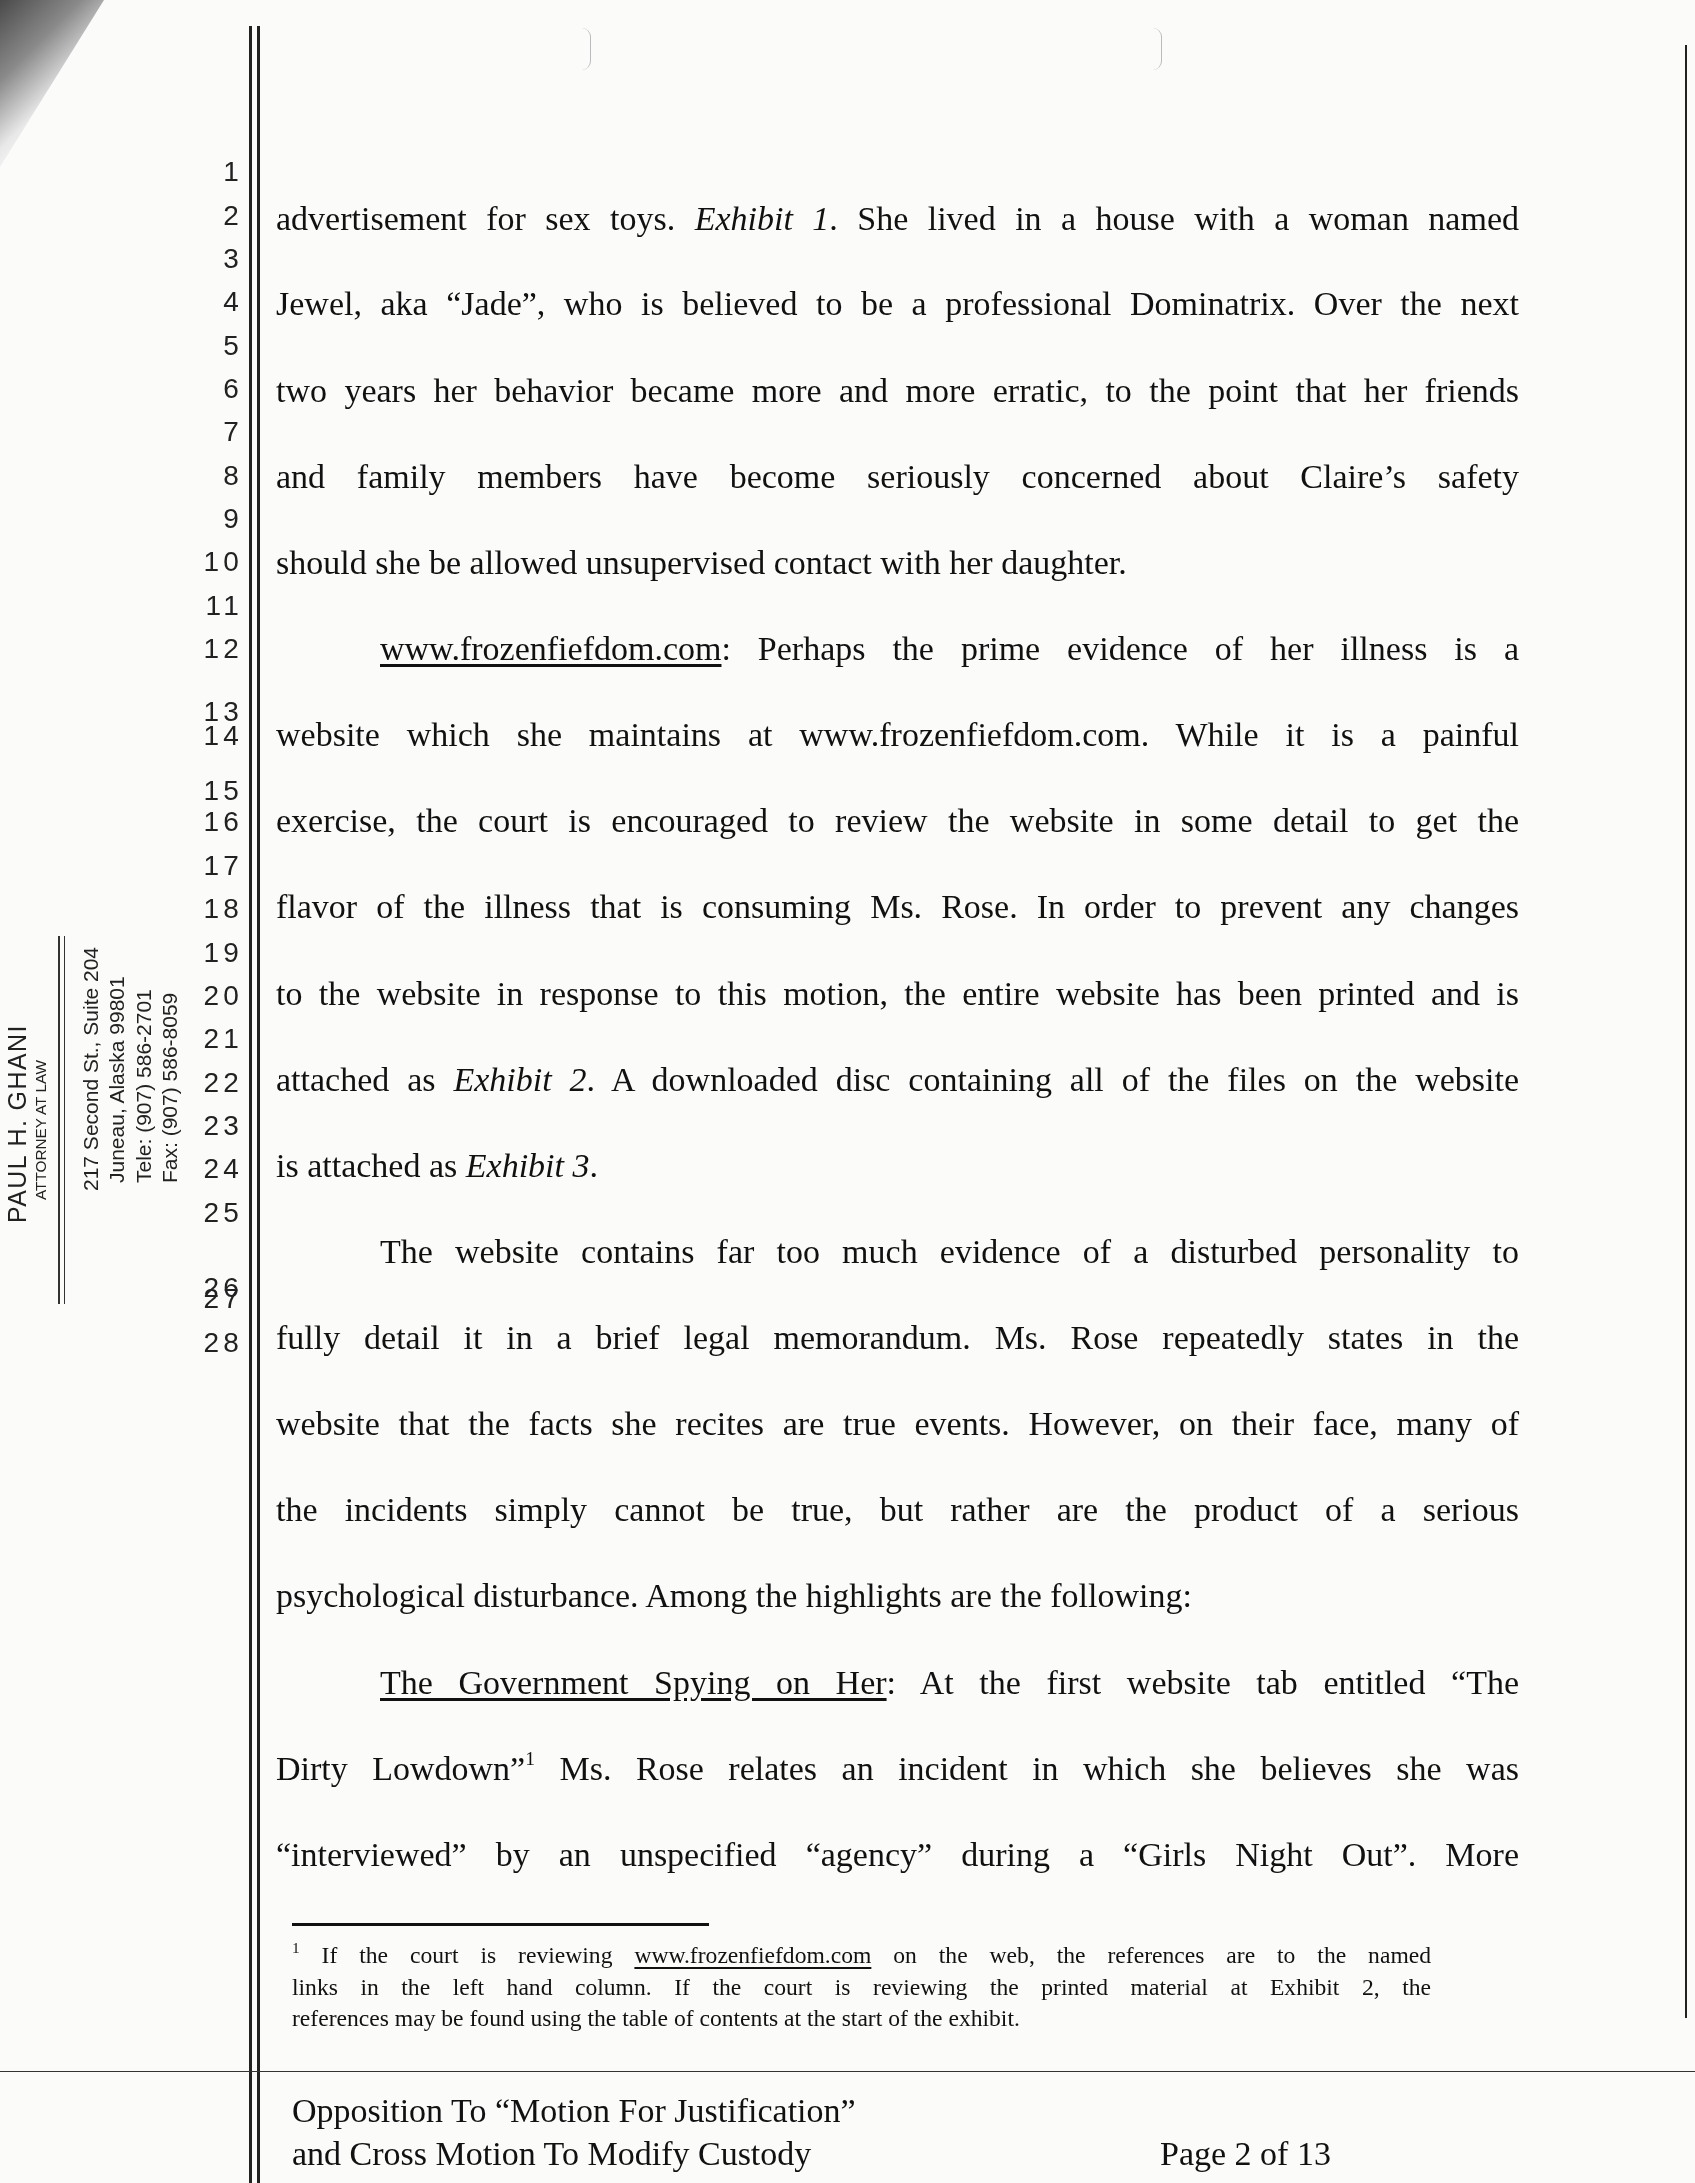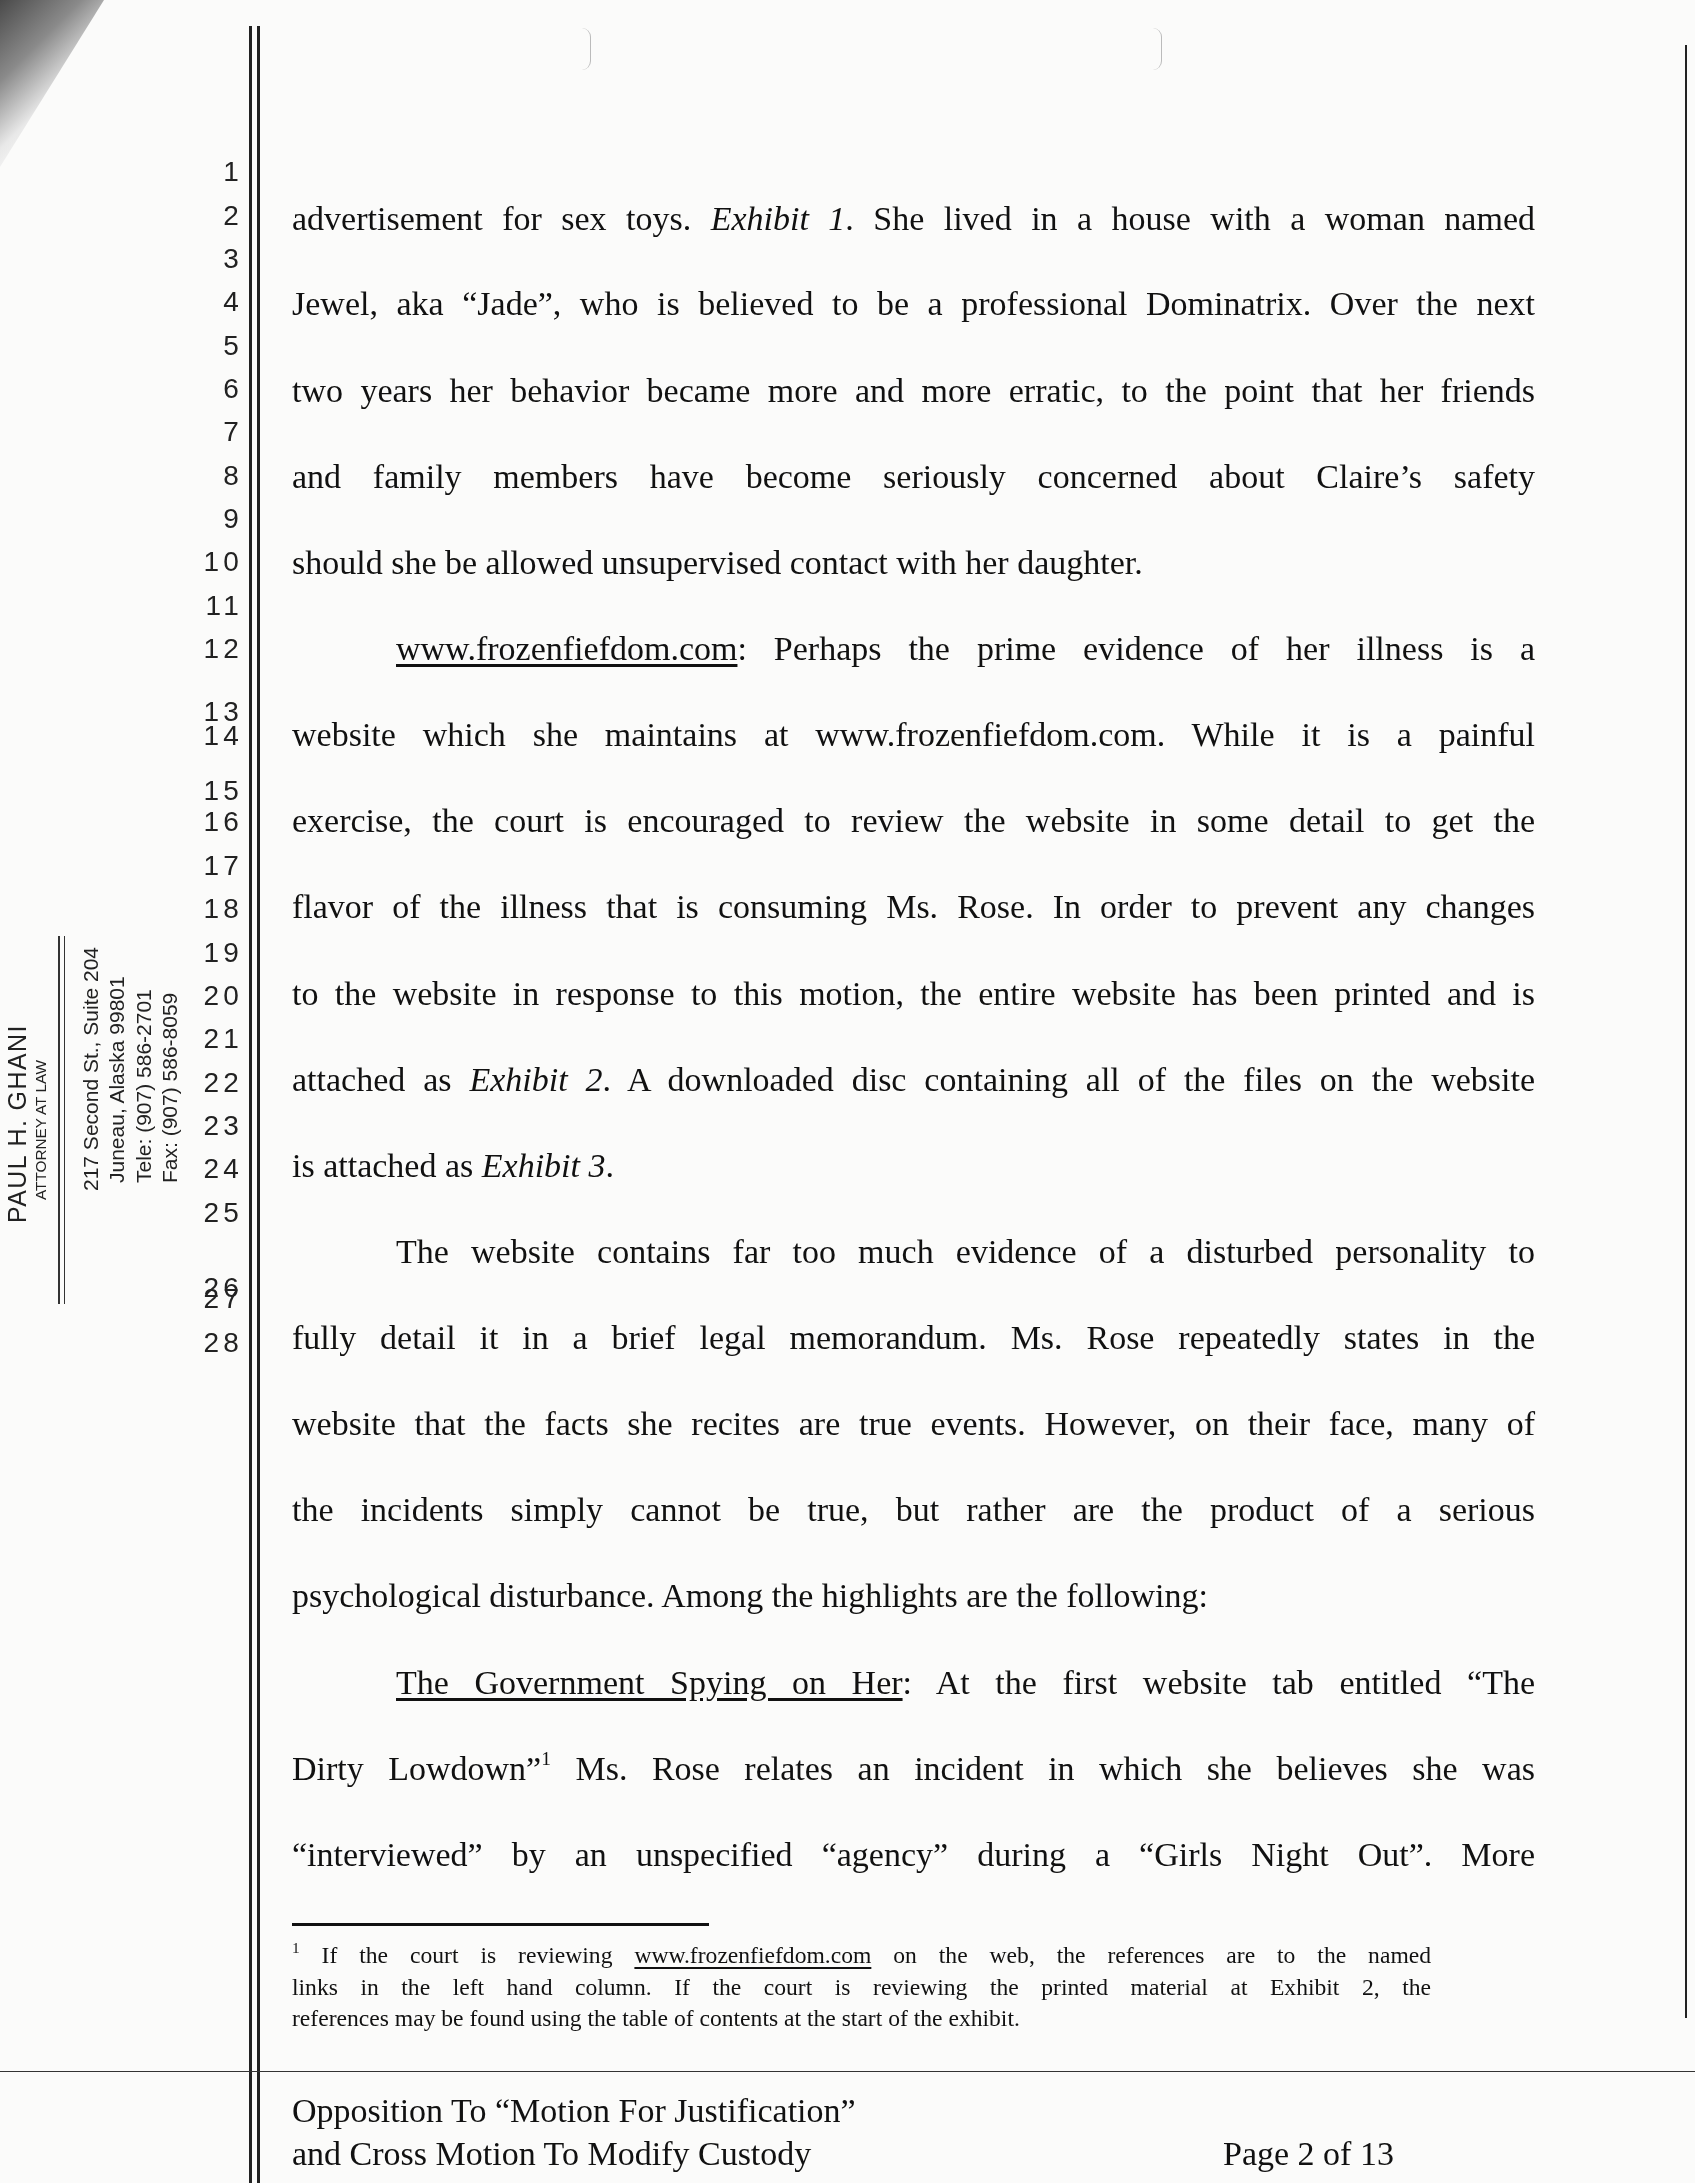--- a/index.html
+++ b/index.html
@@ -17,38 +17,38 @@
     .fold-mark { position:absolute; top:28px; width:8.3px; height:42px; border-right:1.4px solid #bbb; border-radius:0 42px 42px 0; }
     .margin-line { position:absolute; background:#222; width:2.8px; }
     .right-line { position:absolute; background:#222; width:2.1px; left:1685px; top:45px; height:1973px; }
     .hline { position:absolute; left:0; width:1696px; top:2071px; height:1.4px; background:#333; }
 
     .line-num {
       position:absolute; left:174px; width:69px; text-align:right;
       font-family:"Liberation Sans","DejaVu Sans",sans-serif; font-size:28px; letter-spacing:4.2px; color:#222;
     }
     .body-line {
-      position:absolute; left:292px; width:1243px; font-size:34px; line-height:42px;
+      position:absolute; left:276px; width:1243px; font-size:34px; line-height:42px;
       text-align:justify; text-align-last:justify; white-space:nowrap; overflow:visible;
     }
     .body-line.last { text-align-last:left; }
     .body-line.indent { padding-left:104px; width:1139px; }
     .u { text-decoration:underline; text-underline-offset:4.2px; }
     .i { font-style:italic; }
     sup { font-size:19.5px; vertical-align:15.3px; line-height:0; }
 
     .fn-rule { position:absolute; left:292px; top:1923px; width:417px; height:2.8px; background:#111; }
     .fn-line {
       position:absolute; left:292px; width:1139px; font-size:23.6px; line-height:28px;
       text-align:justify; text-align-last:justify; white-space:nowrap;
     }
     .fn-line.last { text-align-last:left; }
 
     .footer-title { position:absolute; left:292px; font-size:34px; line-height:39px; }
-    .footer-page { position:absolute; left:1223px; top:2134px; font-size:34px; line-height:39px;text-align:center; }
+    .footer-page { position:absolute; left:1160px; top:2134px; font-size:34px; line-height:39px;text-align:center; }
     .lh-rot {
       position:absolute; transform:rotate(-90deg); transform-origin:left top;
       font-family:"Liberation Sans","DejaVu Sans",sans-serif; white-space:nowrap; color:#222;
     }
     .lh-name { font-size:25px; letter-spacing:1.4px; }
     .lh-title { font-size:15.3px; }
     .lh-addr { font-size:21px; line-height:25px; text-align:right; }
     .lh-rule { position:absolute; left:58px; top:936px; width:2.1px; height:368px; background:#333; }
     .lh-rule2 { position:absolute; left:64px; top:936px; width:1.4px; height:368px; background:#333; }
   </style>

